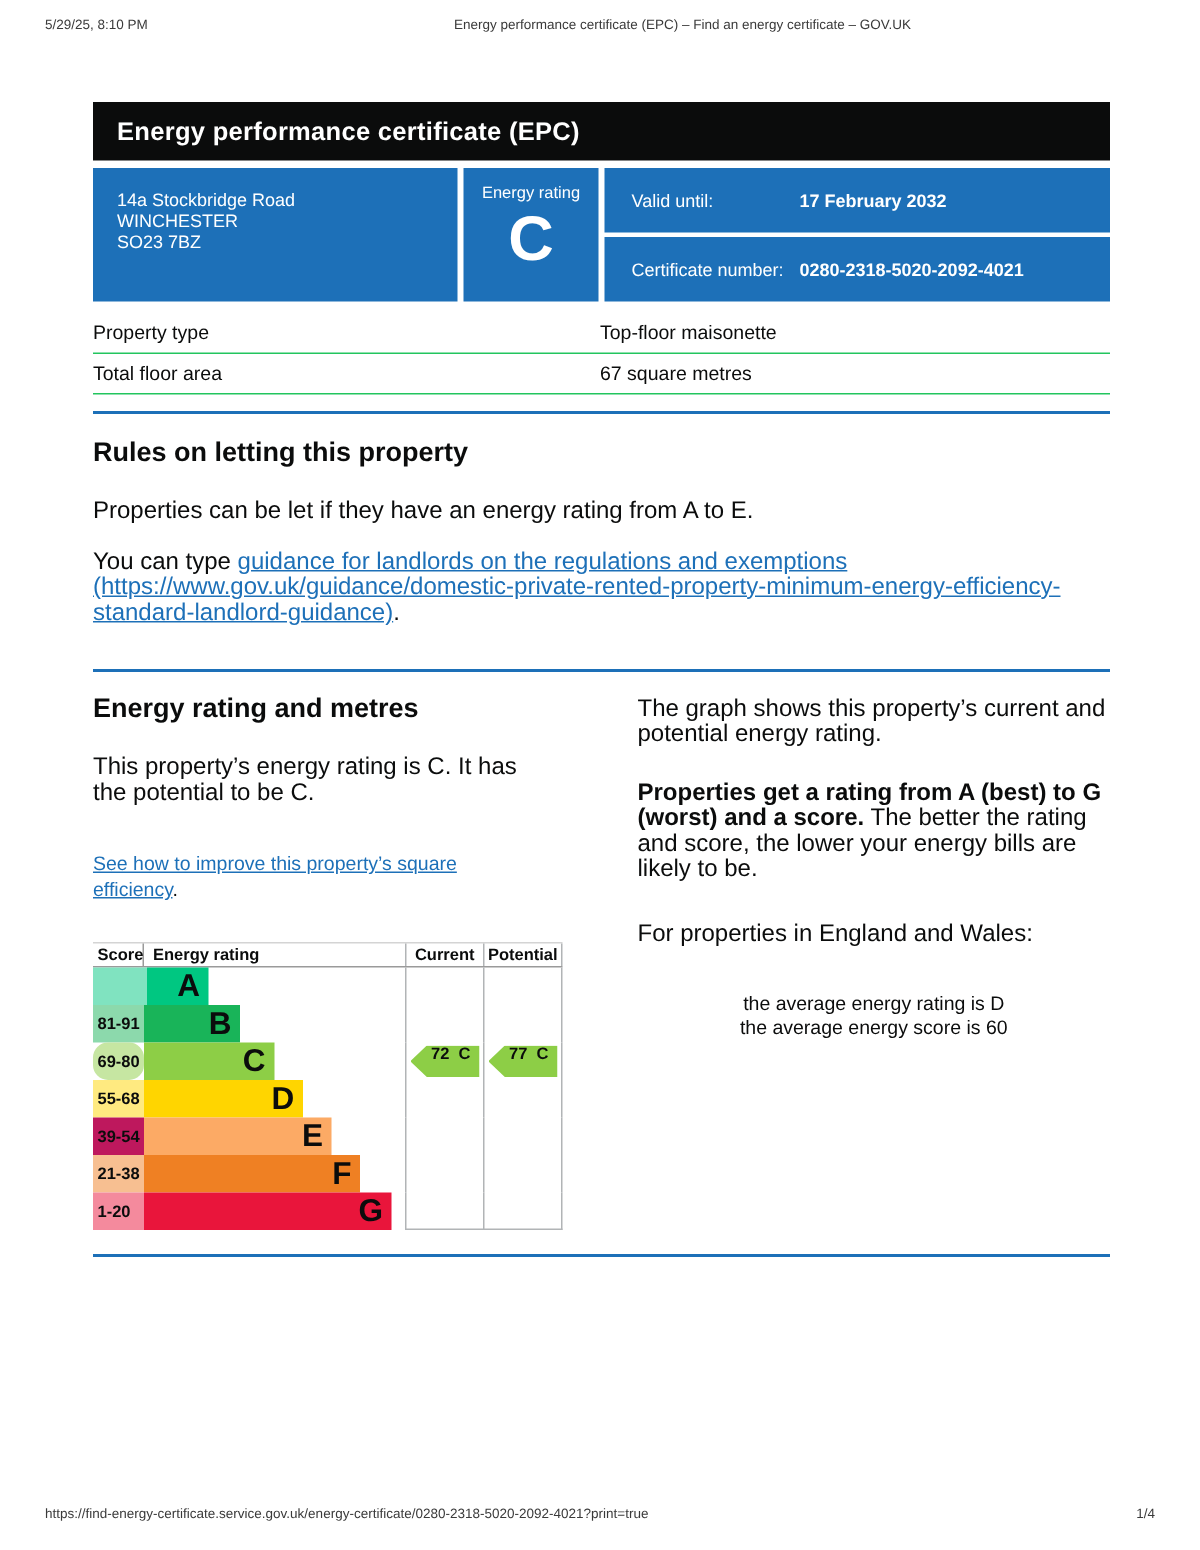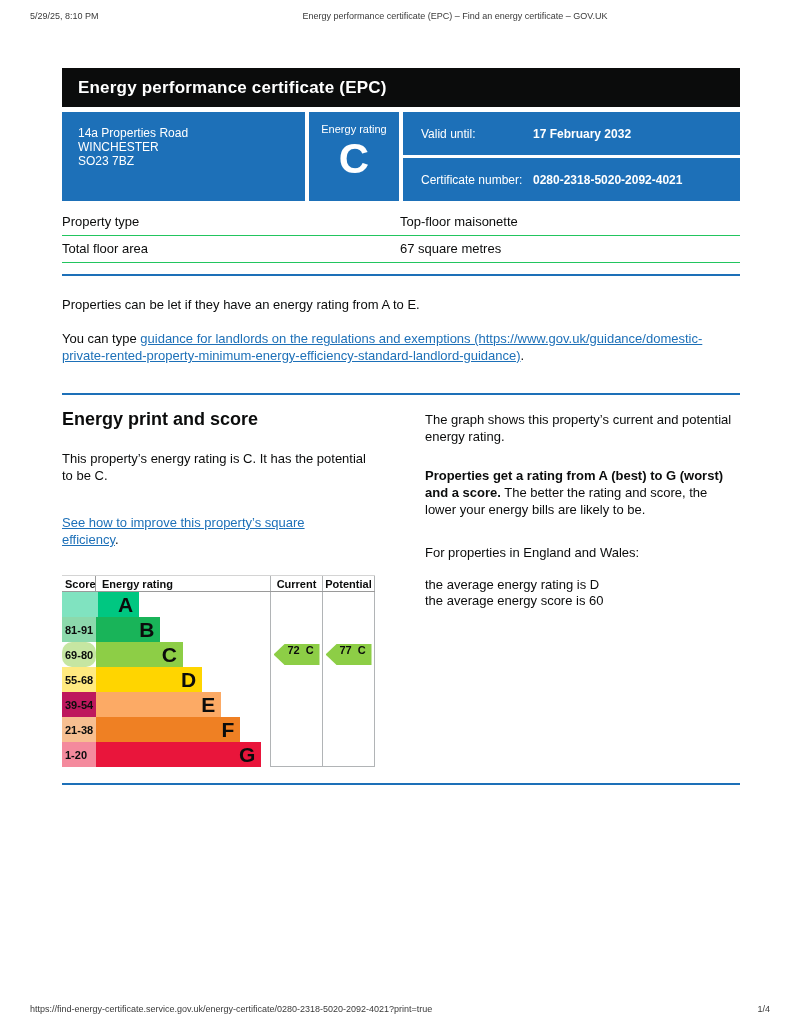--- a/index.html
+++ b/index.html
@@ -36,35 +36,35 @@
   .prop-label { width: 338px; }
   .prop-value { flex: 1; }
 
   .divider { border: none; border-top: 2px solid #1d70b8; }
   .divider-1 { margin-top: 11px; }
   .divider-2 { margin-top: 29px; }
   .divider-3 { margin-top: 16px; }
 
   h2 { font-size: 18px; font-weight: bold; }
   .rules-heading { margin-top: 15px; }
-  .para { font-size: 13px; line-height: 17px; }
+  .para { font-size: 16px; line-height: 17px; }
   .rules-p1 { margin-top: 20px; }
   .rules-p2 { margin-top: 17px; }
   a.link { color: #1d70b8; text-decoration: underline; cursor: pointer; }
 
   
   .columns { display: flex; margin-top: 14px; }
   .col-left { width: 345px; }
   .col-right { width: 315px; margin-left: 18px; }
   .ers-para { margin-top: 20px; max-width: 308px; }
   .improve-link { display: block; margin-top: 30px; max-width: 300px; font-size: 13px; line-height: 17px; }
   .r-para1 { margin-top: 2px; }
   .r-para2 { margin-top: 22px; }
   .r-para3 { margin-top: 26px; }
-  .r-avg { margin-top: 16px; font-size: 13px; line-height: 16px; }
+  .r-avg { margin-top: 30px; font-size: 13px; line-height: 16px; text-align: center; }
 
   
   .epc { width: 313px; margin-top: 27px; font-size: 11px; }
   .epc-header { display: flex; height: 17px; border-top: 1px solid #d4d4d4; border-bottom: 1px solid #9a9a9a; font-weight: bold; }
   .epc-header > div { display: flex; align-items: center; }
   .h-score { width: 34px; padding-left: 3px; border-right: 1px solid #9a9a9a; }
   .h-rating { flex: 1; padding-left: 6px; }
   .h-current { width: 52px; justify-content: center; border-left: 1px solid #b1b4b6; }
   .h-potential { width: 53px; justify-content: center; border-left: 1px solid #b1b4b6; border-right: 1px solid #b1b4b6; }
 
@@ -91,21 +91,21 @@
   </div>
 
   <div class="content">
 
     <div class="banner">
       <span>Energy performance certificate (EPC)</span>
     </div>
 
     <div class="summary-row">
       <div class="box address-box">
-        <div>14a Properties Road</div>
+        <div>14a Stockbridge Road</div>
         <div>WINCHESTER</div>
         <div>SO23 7BZ</div>
       </div>
       <div class="box rating-box">
         <div class="rb-label">Energy rating</div>
         <div class="rb-letter">C</div>
       </div>
       <div class="validity-box">
         <div class="validity-cell">
           <span class="vc-label">Valid until:</span>
@@ -124,31 +124,32 @@
         <div class="prop-value">Top-floor maisonette</div>
       </div>
       <div class="prop-row">
         <div class="prop-label">Total floor area</div>
         <div class="prop-value">67 square metres</div>
       </div>
     </div>
 
     <hr class="divider divider-1">
 
+    <h2 class="rules-heading">Rules on letting this property</h2>
     <p class="para rules-p1">Properties can be let if they have an energy rating from A to E.</p>
     <p class="para rules-p2">
       <span>You can type </span><a class="link">guidance for landlords on the regulations and exemptions (https://www.gov.uk/guidance/domestic-private-rented-property-minimum-energy-efficiency-standard-landlord-guidance)</a><span>.</span>
     </p>
 
     <hr class="divider divider-2">
 
     <div class="columns">
 
       <div class="col-left">
-        <h2>Energy print and score</h2>
+        <h2>Energy rating and metres</h2>
         <p class="para ers-para">This property’s energy rating is C. It has the potential to be C.</p>
         <span class="improve-link"><a class="link">See how to improve this property’s square efficiency</a><span>.</span></span>
 
         <div class="epc">
           <div class="epc-header">
             <div class="h-score">Score</div>
             <div class="h-rating">Energy rating</div>
             <div class="h-current">Current</div>
             <div class="h-potential">Potential</div>
           </div>

